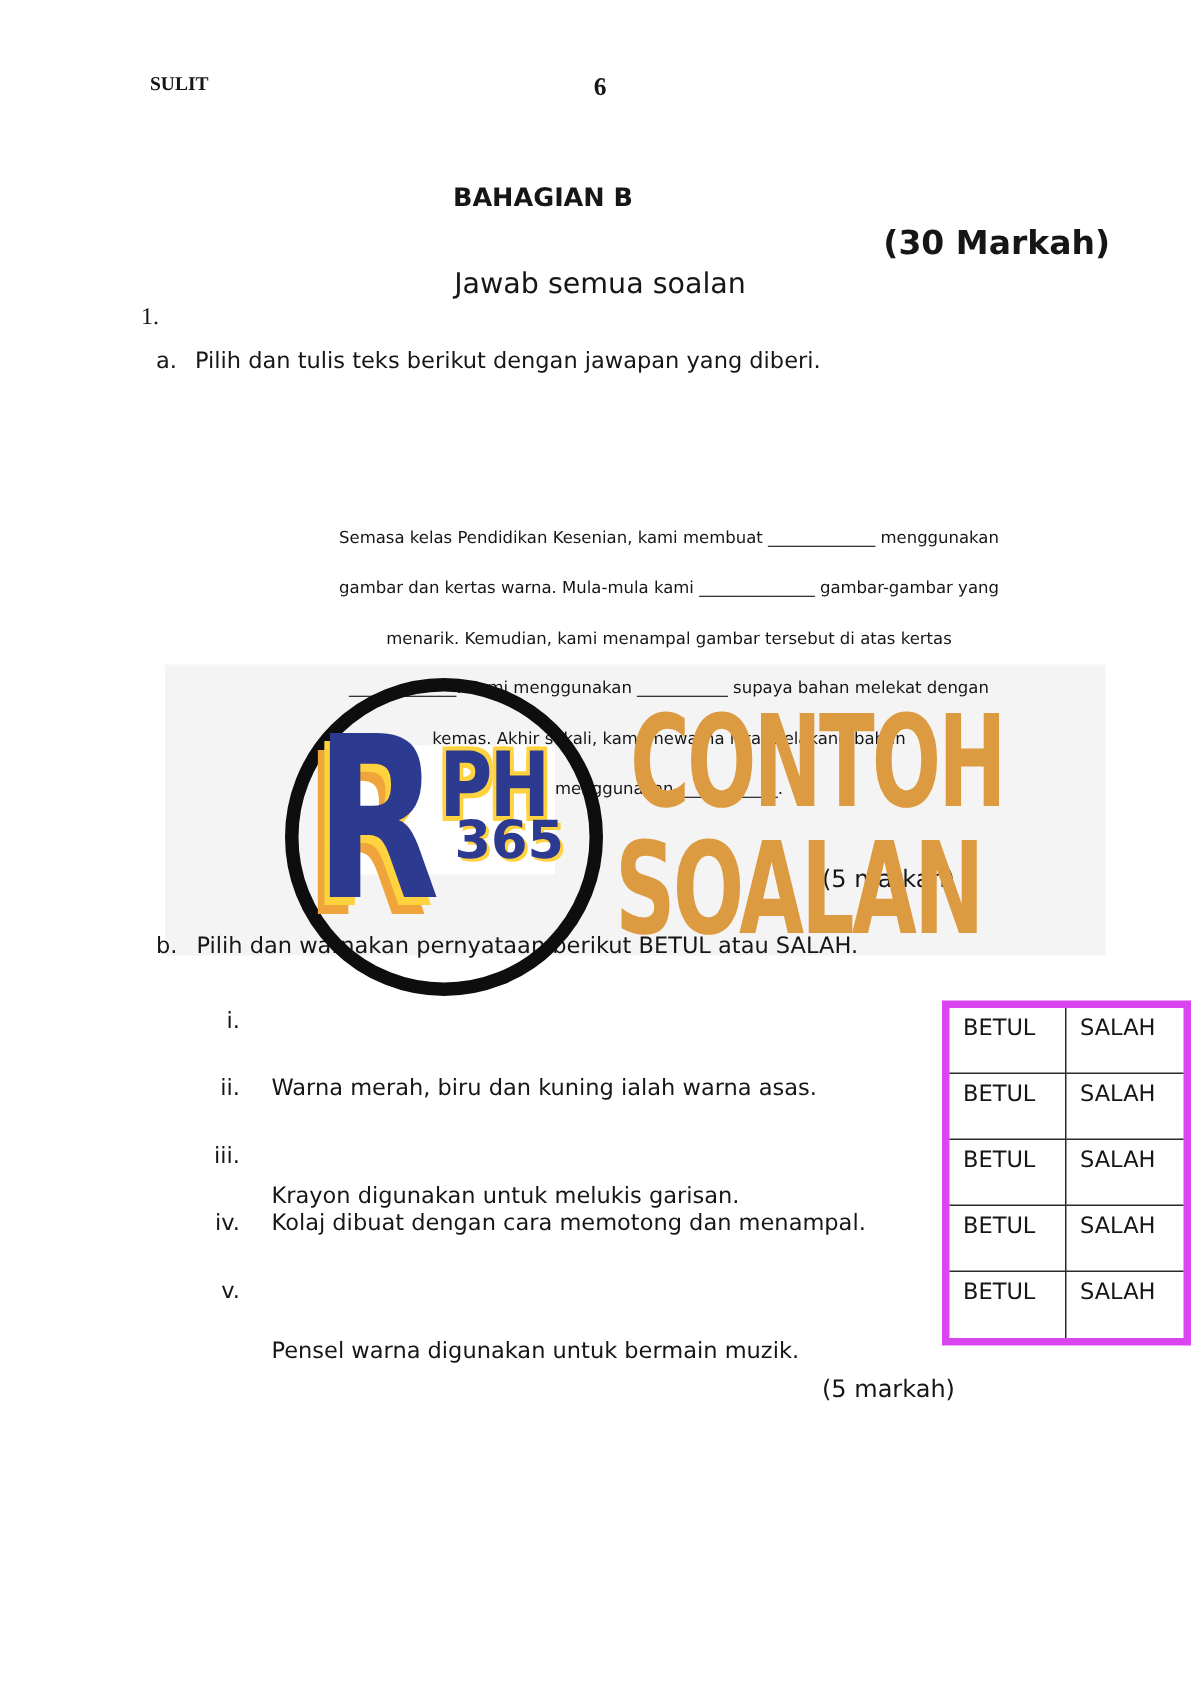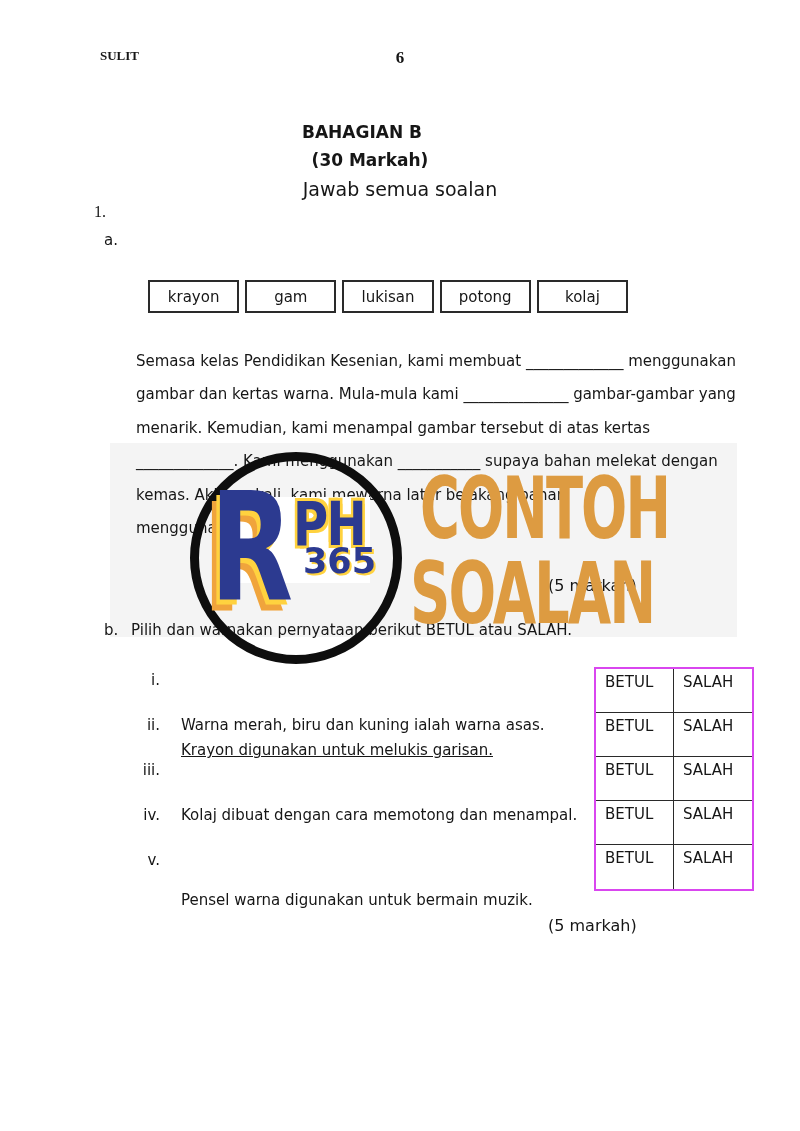--- a/index.html
+++ b/index.html
@@ -7,35 +7,35 @@
     position:relative;width:800px;height:1131px;margin:0 auto;
     background:#ffffff;overflow:hidden;
     font-family:"DejaVu Sans",sans-serif;color:#161616;
   }
   .abs{position:absolute;}
   
   .classification{left:100px;top:48px;font-family:"Liberation Serif",serif;font-weight:bold;font-size:13px;}
   .pageno{left:0;top:48px;width:800px;text-align:center;font-family:"Liberation Serif",serif;font-weight:bold;font-size:17px;}
   
   .sec-title{left:0;top:122px;width:724px;text-align:center;font-weight:bold;font-size:17px;}
-  .sec-sub{left:0;top:150px;width:740px;text-align:center;font-weight:bold;font-size:17px;}
+  .sec-sub{left:0;top:150px;width:740px;text-align:right;font-weight:bold;font-size:22px;}
   .sec-instr{left:0;top:178px;width:800px;text-align:center;font-size:19px;}
   .qnum{left:94px;top:203px;font-family:"Liberation Serif",serif;font-size:16px;}
   .part-label{font-size:15px;}
   .a-label{left:104px;top:231px;}
   .a-instr{left:130px;top:231px;font-size:15px;}
   
   .wordbank{left:148px;top:280px;width:480px;display:flex;gap:6px;z-index:2;}
   .wordbox{
     width:91px;height:29px;border:2px solid #2a2a2a;background:#fff;
     display:flex;align-items:center;justify-content:center;font-size:15px;
   }
   
   .passage{left:136px;top:352px;width:620px;z-index:2;}
-  .passage .pline{height:33.4px;font-size:15px;white-space:nowrap;}
+  .passage .pline{height:33.4px;font-size:11px;white-space:nowrap;text-align:center;}
   
   .grayband{left:110px;top:443px;width:627px;height:194px;background:rgba(110,110,110,0.08);z-index:1;}
   
   .wm-circle{
     left:190px;top:452px;width:194px;height:194px;border:9px solid #0e0e0e;
     border-radius:50%;z-index:6;background:transparent;
   }
   .logo-backdrop{left:212px;top:497px;width:158px;height:86px;background:#ffffff;z-index:5;}
   .logo-r{
     left:210px;top:492px;z-index:6;font-size:150px;line-height:110px;font-weight:bold;
@@ -63,23 +63,23 @@
   .marks{width:200px;text-align:left;font-size:16px;z-index:2;}
   .marks-a{left:548px;top:576px;}
   .marks-b{left:548px;top:916px;}
   
   .b-label{left:104px;top:621px;z-index:2;}
   .b-instr{left:131px;top:621px;font-size:15px;z-index:2;}
   .stm-num{width:58px;text-align:right;font-size:15px;}
   .stm-text{left:181px;font-size:15px;white-space:nowrap;}
   
   .tf-table{
-    left:594px;top:667px;z-index:2;display:grid;
+    left:628px;top:667px;z-index:2;display:grid;
     grid-template-columns:78px 78px;grid-auto-rows:44px;
-    border:2px solid #d946ef;background:#fff;
+    border:5px solid #d946ef;background:#fff;
   }
   .tf-cell{
     border-right:1.5px solid #2a2a2a;border-bottom:1.5px solid #2a2a2a;
     padding:4px 0 0 9px;font-size:15px;box-sizing:border-box;cursor:pointer;
   }
   .tf-cell.last-col{border-right:none;}
   .tf-cell.last-row{border-bottom:none;}
 </style>
 </head>
 <body>
@@ -89,28 +89,22 @@
   <div class="abs classification">SULIT</div>
   <div class="abs pageno">6</div>
 
   <div class="abs sec-title">BAHAGIAN B</div>
   <div class="abs sec-sub">(30 Markah)</div>
   <div class="abs sec-instr">Jawab semua soalan</div>
 
   <div class="abs qnum">1.</div>
 
   <div class="abs part-label a-label">a.</div>
+  <div class="abs a-instr">Pilih dan tulis teks berikut dengan jawapan yang diberi.</div>
 
-  <div class="abs wordbank">
-    <div class="wordbox">krayon</div>
-    <div class="wordbox">gam</div>
-    <div class="wordbox">lukisan</div>
-    <div class="wordbox">potong</div>
-    <div class="wordbox">kolaj</div>
-  </div>
 
   <div class="abs passage">
     <div class="pline">Semasa kelas Pendidikan Kesenian, kami membuat _____________ menggunakan</div>
     <div class="pline">gambar dan kertas warna. Mula-mula kami ______________ gambar-gambar yang</div>
     <div class="pline">menarik. Kemudian, kami menampal gambar tersebut di atas kertas</div>
     <div class="pline">_____________. Kami menggunakan ___________ supaya bahan melekat dengan</div>
     <div class="pline">kemas. Akhir sekali, kami mewarna latar belakang bahan</div>
     <div class="pline">menggunakan ____________.</div>
   </div>
 
@@ -128,21 +122,21 @@
 
   <div class="abs part-label b-label">b.</div>
   <div class="abs b-instr">Pilih dan warnakan pernyataan berikut BETUL atau SALAH.</div>
 
   <div class="abs stm-num" style="left:102px;top:671px;">i.</div>
 
   <div class="abs stm-num" style="left:102px;top:716px;">ii.</div>
   <div class="abs stm-text" style="top:716px;">Warna merah, biru dan kuning ialah warna asas.</div>
 
   <div class="abs stm-num" style="left:102px;top:761px;">iii.</div>
-  <div class="abs stm-text" style="top:741px;text-decoration:underline;">Krayon digunakan untuk melukis garisan.</div>
+  <div class="abs stm-text" style="top:788px;">Krayon digunakan untuk melukis garisan.</div>
 
   <div class="abs stm-num" style="left:102px;top:806px;">iv.</div>
   <div class="abs stm-text" style="top:806px;">Kolaj dibuat dengan cara memotong dan menampal.</div>
 
   <div class="abs stm-num" style="left:102px;top:851px;">v.</div>
   <div class="abs stm-text" style="top:851px;margin-top:40px;">Pensel warna digunakan untuk bermain muzik.</div>
 
   <div class="abs tf-table">
     <div class="tf-cell">BETUL</div>
     <div class="tf-cell last-col">SALAH</div>

